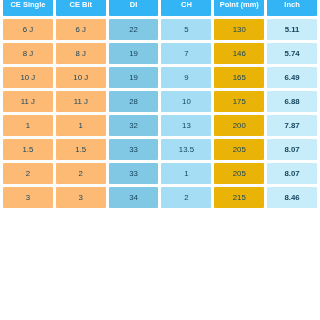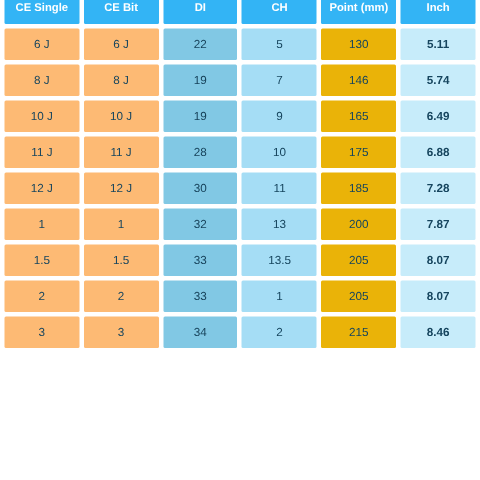--- a/index.html
+++ b/index.html
@@ -114,28 +114,20 @@
         </tr>
         <tr>
           <td class="c1">11 J</td>
           <td class="c2">11 J</td>
           <td class="c3">28</td>
           <td class="c4">10</td>
           <td class="c5">175</td>
           <td class="c6">6.88</td>
         </tr>
         <tr>
-          <td class="c1">12 J</td>
-          <td class="c2">12 J</td>
-          <td class="c3">30</td>
-          <td class="c4">11</td>
-          <td class="c5">185</td>
-          <td class="c6">7.28</td>
-        </tr>
-        <tr>
           <td class="c1">1</td>
           <td class="c2">1</td>
           <td class="c3">32</td>
           <td class="c4">13</td>
           <td class="c5">200</td>
           <td class="c6">7.87</td>
         </tr>
         <tr>
           <td class="c1">1.5</td>
           <td class="c2">1.5</td>

